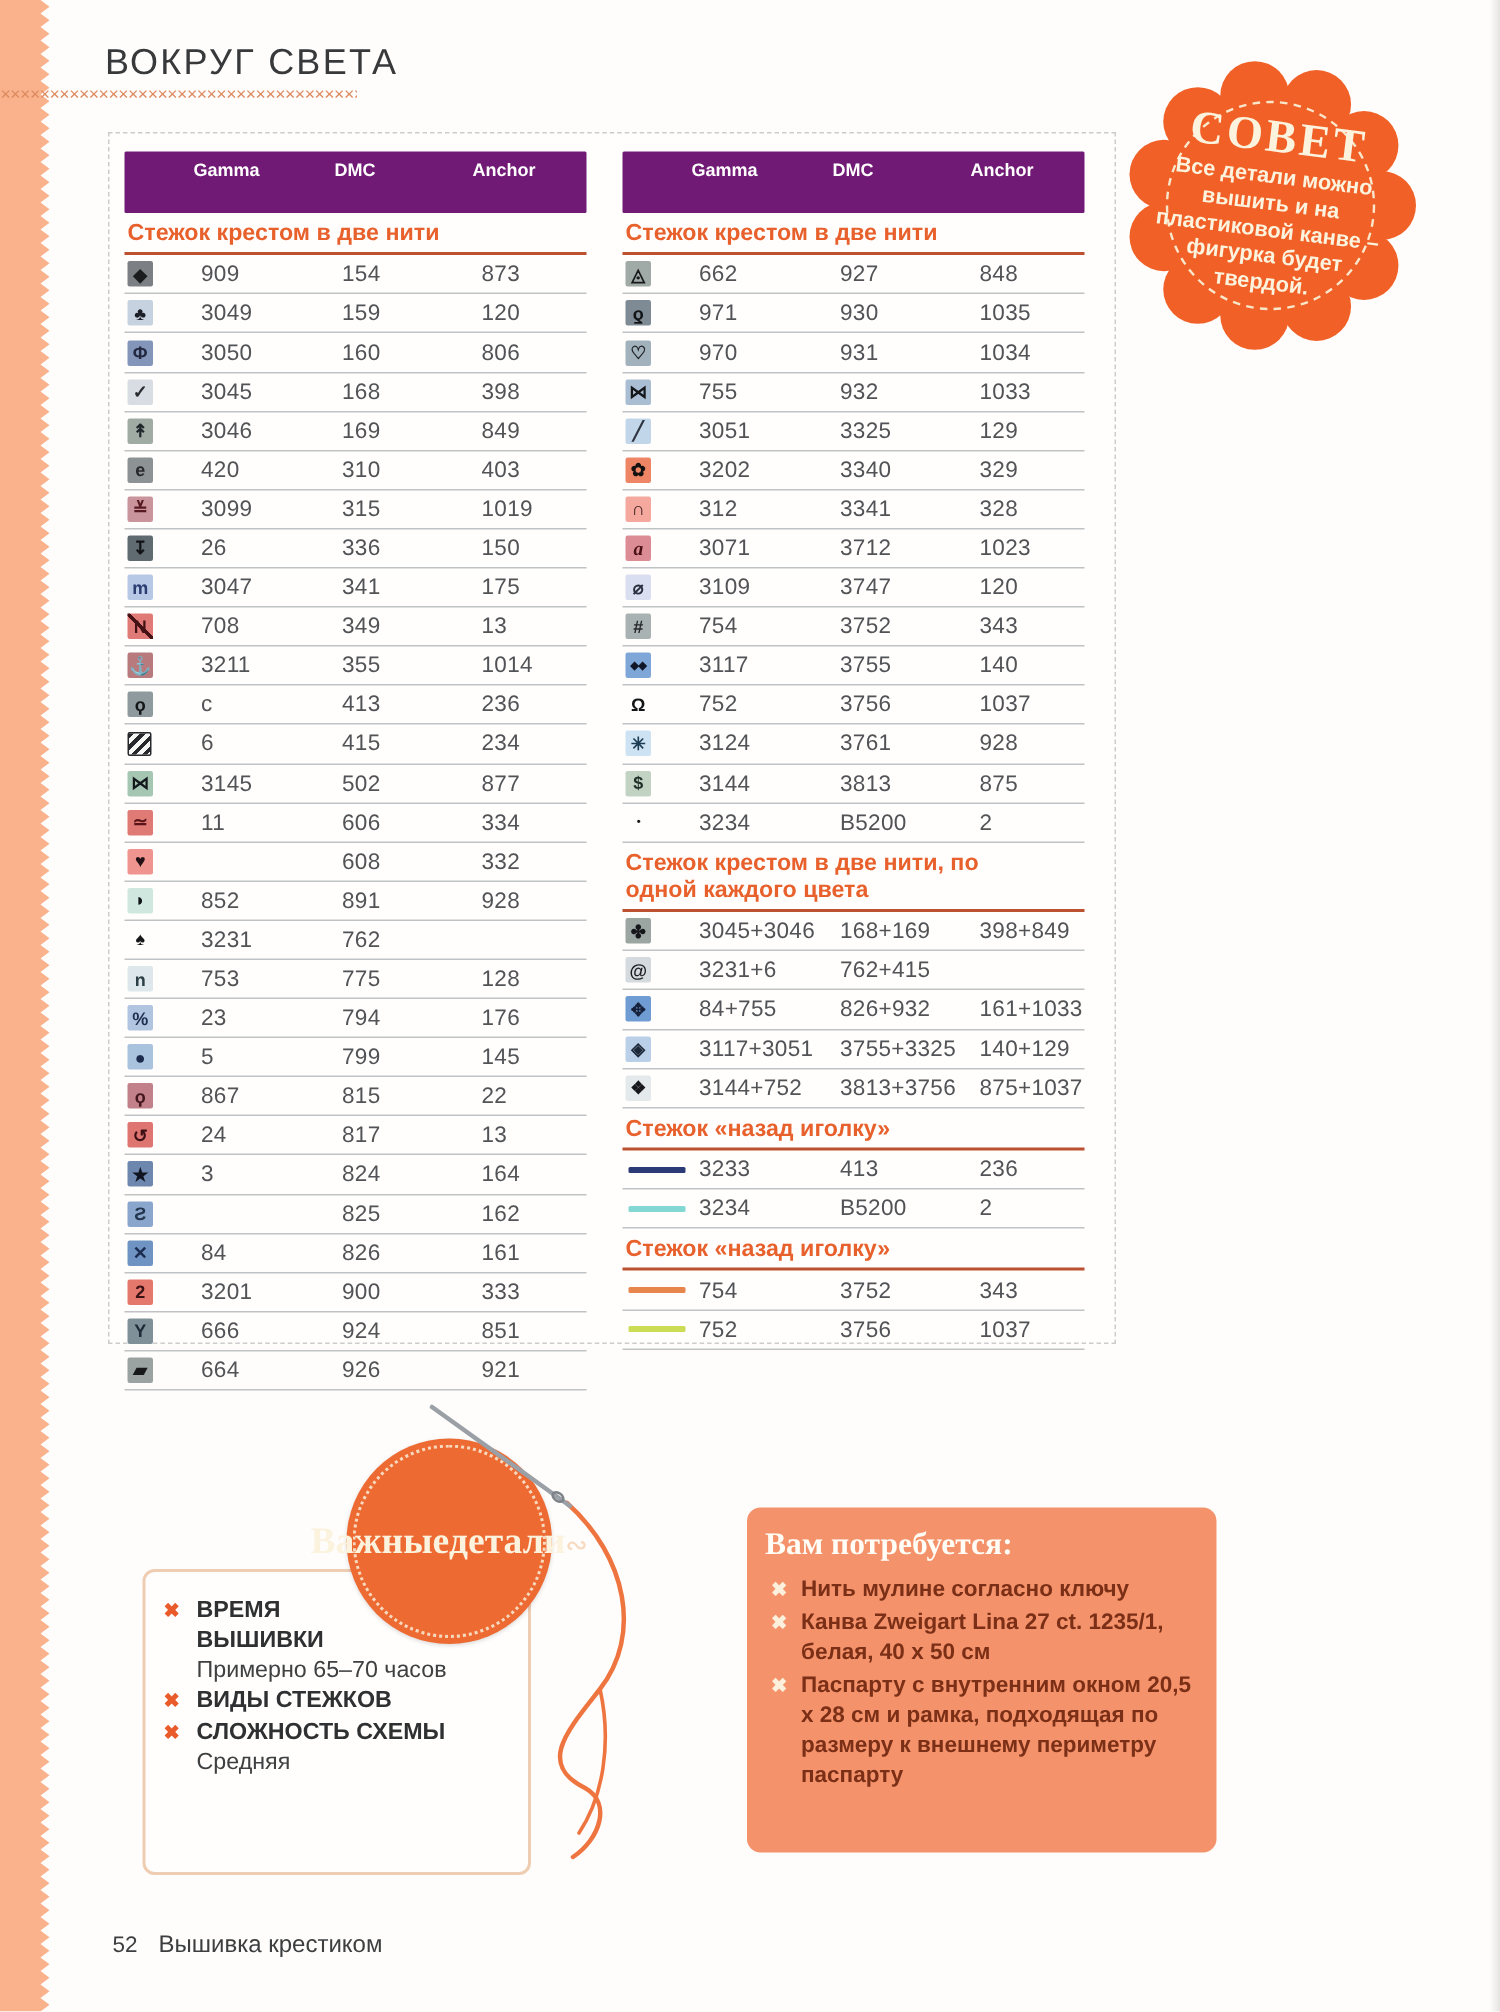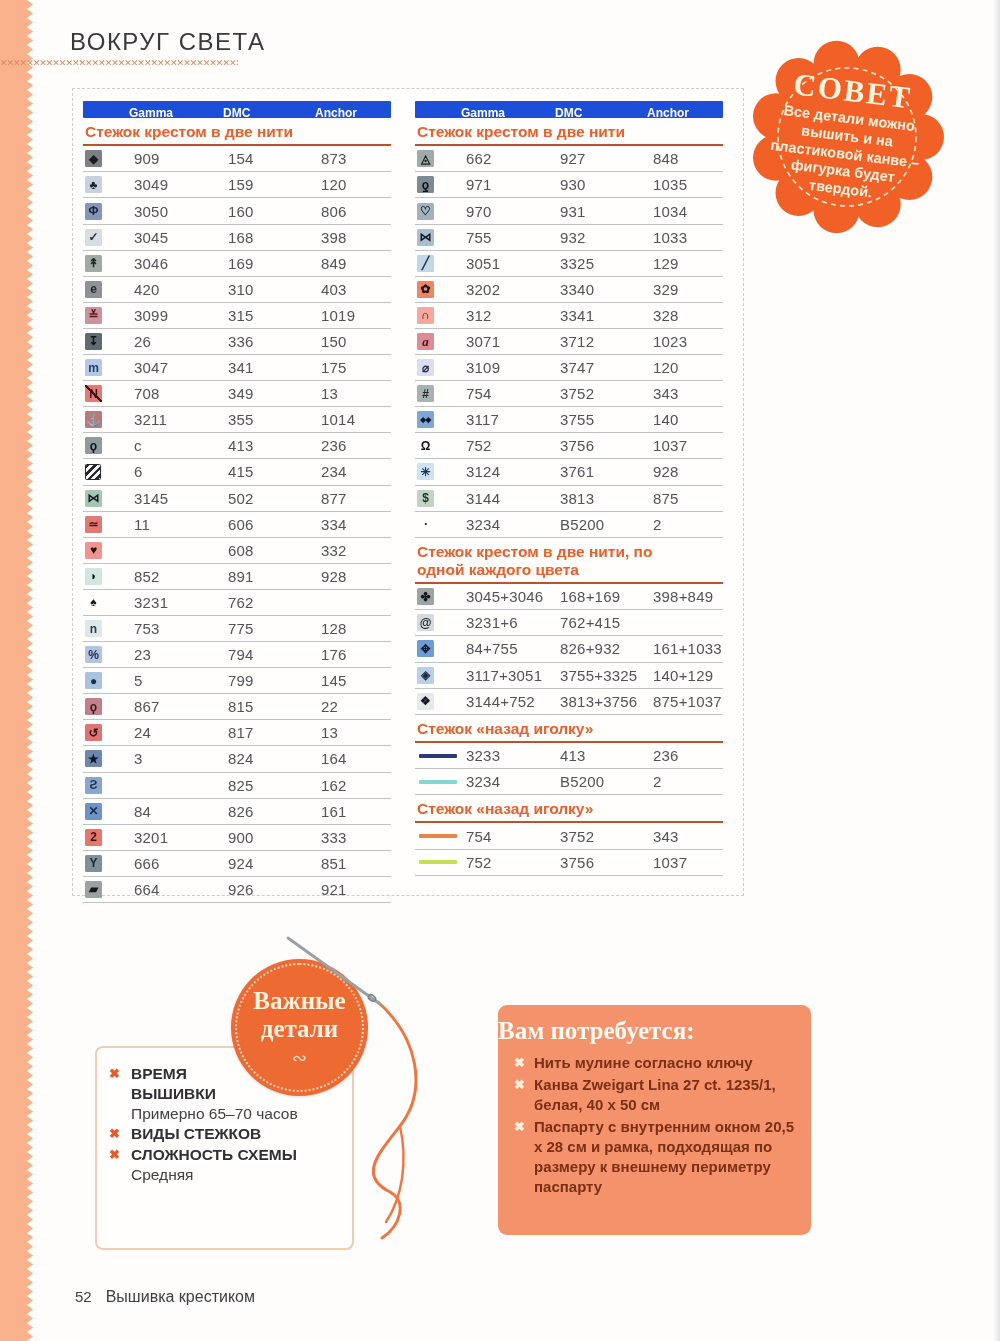--- a/index.html
+++ b/index.html
@@ -19,21 +19,21 @@
   .stitch-line{position:absolute;left:0px;top:57px;width:238px;height:12px;overflow:hidden;
     color:#dd8a60;font-size:9px;letter-spacing:-1px;line-height:12px;white-space:nowrap;}
 
   
   .key-wrap{position:absolute;left:72px;top:88px;width:670px;height:806px;
     border:1px dashed #ccc;background:#fffefd;}
   .key-table{position:absolute;top:12px;width:308px;}
   #table-left{left:10px;}
   #table-right{left:342px;}
 
-  .t-head{position:relative;height:17px;background:#1d4ed8;border-radius:1px;}
+  .t-head{position:relative;height:41px;background:#701a75;border-radius:1px;}
   .t-head span{position:absolute;top:0;line-height:25px;color:#fff;font-size:12px;font-weight:bold;}
   .t-head .h-gamma{left:46px;}
   .t-head .h-dmc{left:140px;}
   .t-head .h-anchor{left:232px;}
 
   .section-title{color:#e8602b;font-weight:bold;font-size:15.5px;line-height:1.18;
     padding:5px 0 3px 2px;border-bottom:2px solid #bc5130;}
   .t-row{position:relative;display:grid;grid-template-columns:44px 94px 94px 1fr;
     align-items:center;height:25.1px;border-bottom:1px solid #c0c3c5;}
   .t-row .val{font-size:15px;color:#515356;letter-spacing:.2px;}
@@ -63,31 +63,31 @@
   #imp-box{position:absolute;left:95px;top:1046px;width:255px;height:200px;background:#fffefc;
     border:2px solid #eecdb2;border-radius:8px;z-index:1;}
   .imp-list{padding:16px 10px 0 12px;}
   .imp-item{display:grid;grid-template-columns:22px 1fr;margin-bottom:1px;}
   .imp-bullet{color:#e95b2b;font-weight:bold;font-size:13px;line-height:20px;}
   .imp-head{font-weight:bold;font-size:15.5px;color:#2e3032;line-height:1.28;}
   .imp-body{font-size:15.5px;color:#3e4042;line-height:1.28;}
   #imp-circle{position:absolute;left:231px;top:959px;width:137px;height:137px;border-radius:50%;
     background:#ee6a33;z-index:2;box-shadow:0 1px 3px rgba(0,0,0,.15);}
   #imp-circle::after{content:"";position:absolute;inset:4px;border:2px dotted #f7d9bd;border-radius:50%;}
-  .imp-circle-text{position:absolute;inset:0;display:flex;flex-direction:column;align-items:center;
+  .imp-circle-text{position:absolute;inset:0;display:flex;flex-direction:row;align-items:center;
     justify-content:center;color:#fcf3de;font-family:"Liberation Serif",serif;font-weight:bold;
     font-size:25px;line-height:1.1;}
   .imp-circle-glyph{font-size:18px;font-weight:normal;margin-top:6px;color:#f7d9bd;font-family:"DejaVu Sans",sans-serif;}
   #needle{position:absolute;left:250px;top:930px;width:200px;height:330px;z-index:3;pointer-events:none;}
 
   
   #need-box{position:absolute;left:498px;top:1005px;width:313px;height:230px;background:#f4936b;
     border-radius:9px;}
-  .need-title{font-family:"Liberation Serif",serif;font-weight:bold;color:#fffdf6;font-size:25px;
-    padding:12px 0 6px 0;}
+  .need-title{font-family:"Liberation Serif",serif;font-weight:bold;color:#fffdf6;font-size:21px;
+    padding:12px 0 6px 12px;}
   .need-list{padding:2px 12px 0 16px;}
   .need-item{display:grid;grid-template-columns:20px 1fr;margin-bottom:2px;}
   .need-bullet{color:#fcf0dc;font-weight:bold;font-size:13px;line-height:20px;}
   .need-text{font-size:15px;font-weight:bold;color:#7b2f16;line-height:1.33;}
 
   
   .footer{position:absolute;left:75px;top:1288px;font-size:15px;color:#3c3e40;}
   .footer .pnum{margin-right:14px;}
   .footer .plabel{font-size:16px;}
 </style>

